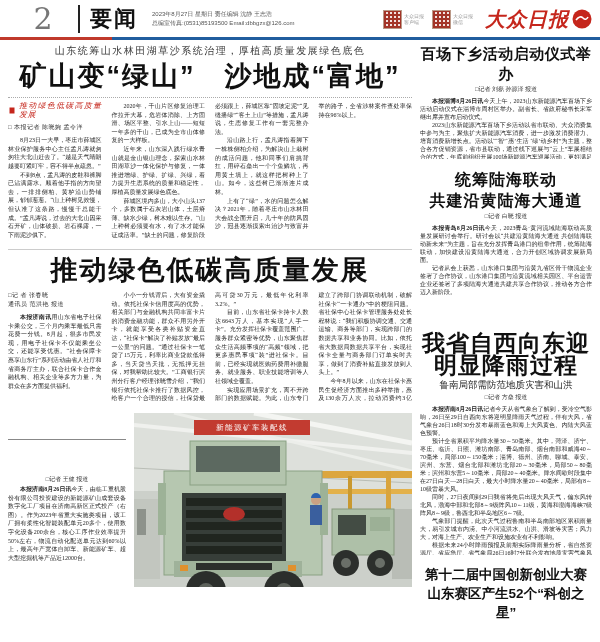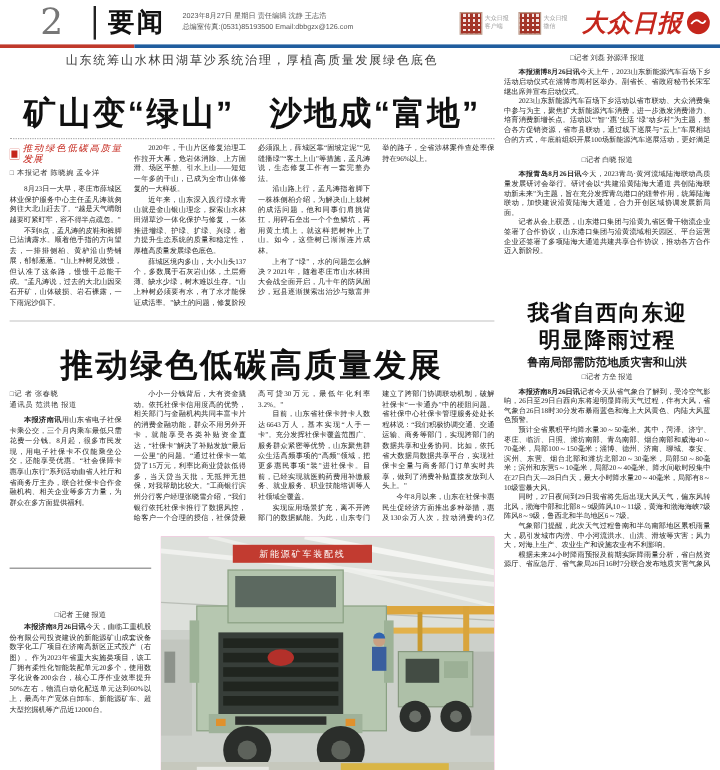--- a/index.html
+++ b/index.html
@@ -24,21 +24,21 @@
   .header-rule{position:absolute;top:37px;left:0;right:0;height:3px;display:flex;}
   .header-rule .red{width:112px;background:#c0392b;}
   .header-rule .blue{flex:1;background:#205d9e;}
   
   .main{position:absolute;top:44px;left:8px;right:8px;display:flex;gap:8px;}
   .main-left{width:404px;}
   .sidebar{width:172px;height:596px;overflow:hidden;}
   
   .kicker{text-align:center;font-size:10px;line-height:14px;color:#3a3a3a;letter-spacing:1.5px;}
   .headline-xl{text-align:center;font-size:27px;line-height:32px;font-weight:900;
-               font-family:"Liberation Sans",sans-serif;color:#101010;letter-spacing:2px;margin-top:20px;}
+               font-family:"Liberation Sans",sans-serif;color:#101010;letter-spacing:2px;margin-top:2px;}
   .rule-dotted{border-bottom:1px dotted #aaa;margin:5px 0 4px;}
   .rule-solid{border-bottom:1px solid #ccc;margin:5px 0 4px;}
   .colbody{column-count:4;column-gap:10px;column-fill:auto;overflow:hidden;
            font-size:6px;line-height:8.6px;text-align:justify;color:#1e1e1e;}
   .colbody p{margin:0;text-indent:2em;}
   .h1body{height:142px;}
   .h2body{height:116px;margin-top:5px;}
   .badge{display:flex;align-items:center;gap:3px;margin-bottom:4px;}
   .badge-icon{width:9px;height:9px;background:#c5261c;box-shadow:inset 0 0 0 1.5px #fff,inset 0 0 0 3px #c5261c;}
   .badge-text{color:#c5261c;font-weight:normal;font-style:italic;font-size:8px;
@@ -49,32 +49,32 @@
   
   .bottom-row{display:flex;gap:8px;margin-top:6px;}
   .left-strip{width:118px;}
   .strip-divider{border-top:1px solid #888;margin-top:26px;}
   .story3{margin-top:34px;}
   .headline-s{text-align:center;font-size:14px;line-height:19px;font-weight:900;
               font-family:"Liberation Sans",sans-serif;color:#111;letter-spacing:1px;}
   .byline-c{text-align:center;font-size:6px;line-height:11px;color:#333;}
   .minibody{font-size:6px;line-height:8.6px;text-align:justify;color:#1e1e1e;}
   .minibody p{margin:0;text-indent:2em;}
-  .photo{position:relative;width:278px;height:201px;overflow:hidden;background:#f9a8d4;}
+  .photo{position:relative;width:278px;height:174px;overflow:hidden;background:#6d28d9;}
   .photo-banner{position:absolute;top:7px;left:60px;width:116px;height:15px;background:#c23b30;
                 color:#fff;font-size:7.5px;line-height:15px;text-align:center;letter-spacing:1.5px;
                 font-family:"Liberation Sans",sans-serif;z-index:2;}
   
   .sb-art{margin-bottom:10px;}
   .sb-title{text-align:center;font-weight:900;font-family:"Liberation Sans",sans-serif;color:#101010;}
   .sb-t-a{font-size:15px;line-height:20px;letter-spacing:0.5px;}
   .sb-t-b{font-size:16px;line-height:21px;letter-spacing:1px;}
-  .sb-t-c{font-size:18px;line-height:22px;letter-spacing:1px;}
+  .sb-t-c{font-size:23px;line-height:22px;letter-spacing:1px;}
   .sb-t-d{font-size:13.5px;line-height:19px;}
-  .sb-subtitle{text-align:center;font-size:9.5px;line-height:14px;font-weight:bold;color:#222;margin-top:2px;}
+  .sb-subtitle{text-align:center;font-size:9.5px;line-height:14px;font-weight:normal;color:#222;margin-top:2px;}
   .sb-body{font-size:6px;line-height:8px;text-align:justify;color:#1e1e1e;overflow:hidden;margin-top:2px;}
   .sb-body p{margin:0;text-indent:2em;}
   .sb-body-a{height:62px;}
   .sb-body-b{height:98px;}
   .sb-body-c{height:150px;}
 </style>
 </head>
 <body>
 
 <div class="page">
@@ -233,31 +233,36 @@
             <rect x="30" y="192" width="60" height="3" fill="#e6e7e2"></rect>
           </svg>
         </div>
       </div>
     </div>
 
     <div class="sidebar">
 
       <div class="sb-art">
         <div class="sb-title sb-t-a">
+          <div>百场下乡活动启动仪式举办</div>
         </div>
         <div class="byline-c">□记者 刘磊 孙源泽 报道</div>
         <div class="sb-body sb-body-a">
           <p class="lead-p"><b class="lead">本报淄博8月26日讯</b><span>今天上午，2023山东新能源汽车百场下乡活动启动仪式在淄博市周村区举办。副省长、省政府秘书长宋军继出席并宣布启动仪式。</span></p>
           <div>
               <p>2023山东新能源汽车百场下乡活动以省市联动、大众消费集中参与为主，聚焦扩大新能源汽车消费，进一步激发消费潜力、培育消费新增长点。活动以“‘智’‘惠’生活 ‘绿’动乡村”为主题，整合各方促销资源，省市县联动，通过线下巡展与“云上”车展相结合的方式，年底前组织开展100场新能源汽车巡展活动，更好满足消费者多样化购车需求。活动期间，全省将发放新能源汽车消费券，鼓励金融机构推出汽车信贷金融支持举措，积极协调车企出台购车优惠措施、多重优惠叠加，营造汽车消费良好环境氛围。</p>
             </div>
         </div>
       </div>
 
       <div class="sb-art">
+        <div class="sb-title sb-t-b">
+          <div>统筹陆海联动</div>
+          <div>共建沿黄陆海大通道</div>
+        </div>
         <div class="byline-c">□记者 白晓 报道</div>
         <div class="sb-body sb-body-b">
           <p class="lead-p"><b class="lead">本报青岛8月26日讯</b><span>今天，2023青岛·黄河流域陆海联动高质量发展研讨会举行。研讨会以“共建沿黄陆海大通道 共创陆海联动新未来”为主题，旨在充分发挥青岛港口的纽带作用，统筹陆海联动，加快建设沿黄陆海大通道，合力开创区域协调发展新局面。</span></p>
           <div>
               <p>记者从会上获悉，山东港口集团与沿黄九省区骨干物流企业签署了合作协议，山东港口集团与沿黄流域相关园区、平台运营企业还签署了多项陆海大通道共建共享合作协议，推动各方合作迈入新阶段。</p>
             </div>
         </div>
       </div>
 
       <div class="sb-art">
@@ -271,16 +276,23 @@
           <p class="lead-p"><b class="lead">本报济南8月26日讯</b><span>记者今天从省气象台了解到，受冷空气影响，26日至29日自西向东将迎明显降雨天气过程，伴有大风，省气象台26日18时30分发布暴雨蓝色和海上大风黄色、内陆大风蓝色预警。</span></p>
           <div>
               <p>预计全省累积平均降水量30～50毫米。其中，菏泽、济宁、枣庄、临沂、日照、潍坊南部、青岛南部、烟台南部和威海40～70毫米，局部100～150毫米；淄博、德州、济南、聊城、泰安、滨州、东营、烟台北部和潍坊北部20～30毫米，局部50～80毫米；滨州和东营5～10毫米，局部20～40毫米。降水间歇时段集中在27日白天—28日白天，最大小时降水量20～40毫米，局部有8～10级雷暴大风。</p>
               <p>同时，27日夜间到29日我省将先后出现大风天气，偏东风转北风，渤海中部和北部8～9级阵风10～11级，黄海和渤海海峡7级阵风8～9级，鲁西北和半岛地区6～7级。</p>
               <p>气象部门提醒，此次天气过程鲁南和半岛南部地区累积雨量大，易引发城市内涝、中小河流洪水、山洪、滑坡等灾害；风力大，对海上生产、农业生产和设施农业有不利影响。</p>
               <p>根据未来24小时降雨预报及前期实际降雨量分析，省自然资源厅、省应急厅、省气象局26日16时7分联合发布地质灾害气象风险预警，济宁东部、枣庄大部、临沂大部降雨引发地质灾害的可能性较大（黄色预警），当地政府和相关单位应做好地质灾害防范工作。</p>
             </div>
         </div>
       </div>
 
+      <div class="sb-art">
+        <div class="sb-title sb-t-d">
+          <div>第十二届中国创新创业大赛</div>
+          <div>山东赛区产生52个“科创之星”</div>
+        </div>
+
+      </div>
 
     </div>
   </div>
 </div>
 
 </body></html>

